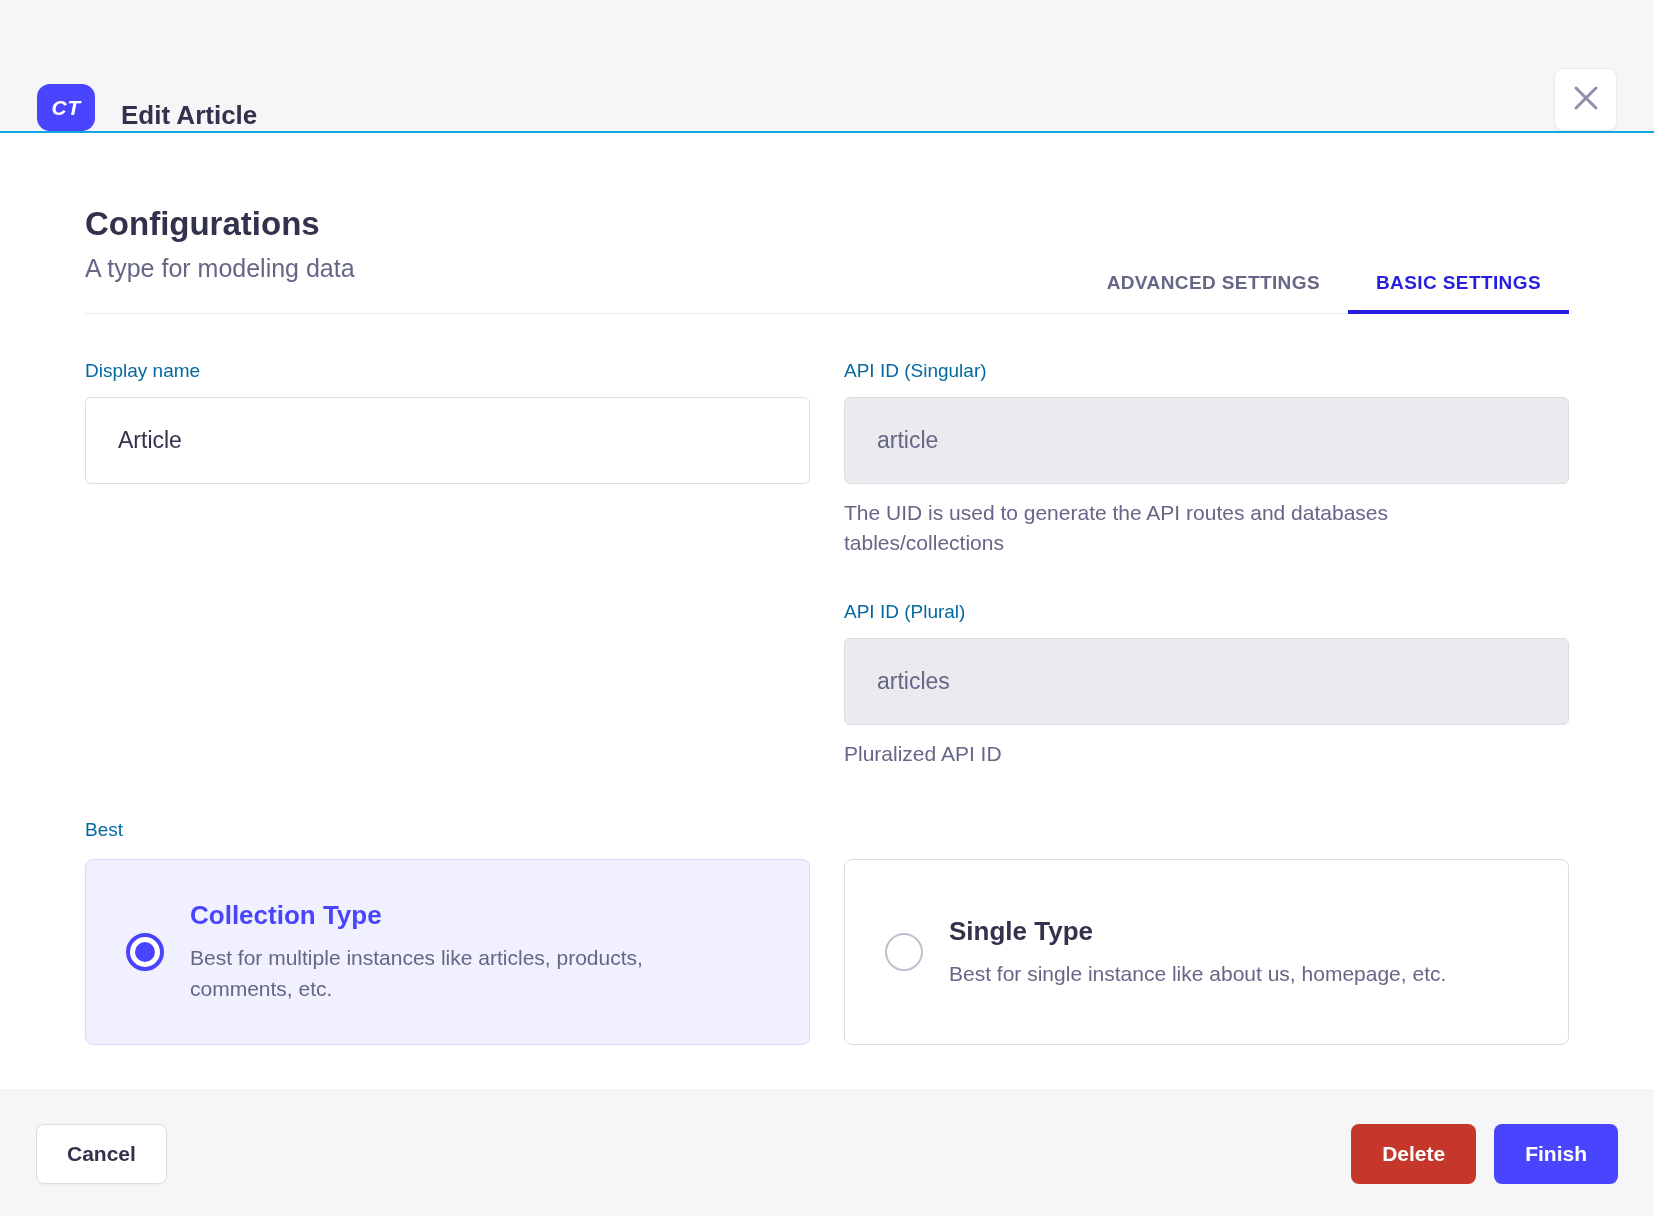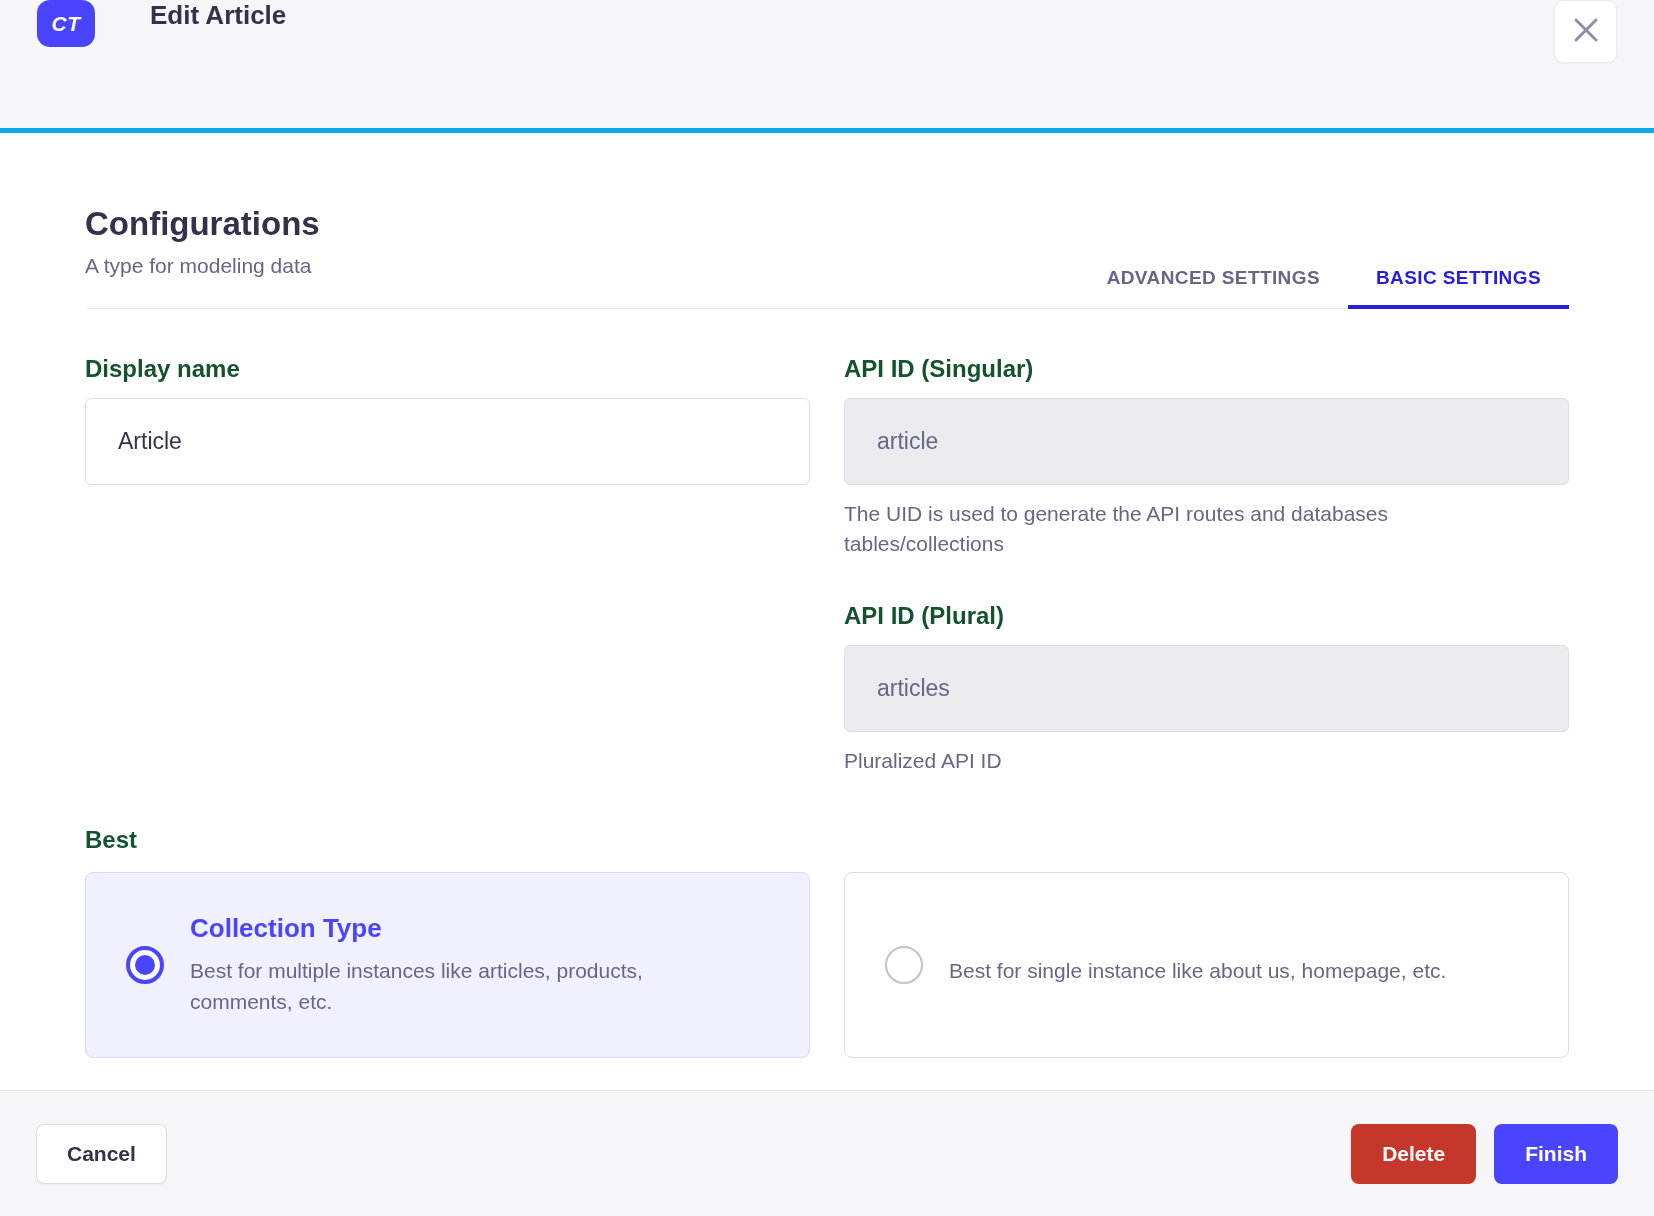--- a/index.html
+++ b/index.html
@@ -11,25 +11,24 @@
     display: flex;
     flex-direction: column;
     overflow: hidden;
   }
 
   
   .modal-header {
     height: 133px;
     flex: 0 0 133px;
     background: #f6f6f9;
-    border-bottom: 5px solid #0ea5e9;
-    display: flex;
-    align-items: flex-start;
+    border-bottom: 2px solid #0ea5e9;
+    display: flex;
+    align-items: flex-end;
     padding: 0 37px;
-    gap: 29px;
   }
   .ct-badge {
     width: 58px; height: 47px;
     background: #4945ff;
     border-radius: 13px;
     color: #ffffff;
     font-weight: bold;
     font-style: italic;
     font-size: 21px;
     display: flex; align-items: center; justify-content: center;
@@ -58,21 +57,21 @@
     background: #ffffff;
     padding: 72px 85px 0 85px;
   }
   .head-row {
     display: flex;
     align-items: flex-end;
     border-bottom: 1px solid #eaeaef;
   }
   .title-block { padding-bottom: 30px; }
   .page-title { font-size: 33px; font-weight: bold; color: #32324d; }
-  .page-subtitle { margin-top: 11px; font-size: 21px; color: #666687; }
+  .page-subtitle { margin-top: 11px; font-size: 25px; color: #666687; }
   .tabs { display: flex; margin-left: auto; }
   .tab {
     font-size: 19px;
     font-weight: bold;
     letter-spacing: 0.4px;
     padding: 16px 28px;
     color: #666687;
     cursor: pointer;
     margin-bottom: -1px;
     border-bottom: 4px solid transparent;
@@ -80,23 +79,23 @@
   .tab.active { color: #271fe0; border-bottom-color: #271fe0; }
 
   .form-grid {
     margin-top: 46px;
     display: grid;
     grid-template-columns: 1fr 1fr;
     column-gap: 34px;
   }
   .field-label {
     display: block;
-    font-size: 24px;
-    font-weight: bold;
-    color: #14532d;
+    font-size: 19px;
+    font-weight: normal;
+    color: #0369a1;
     margin-bottom: 15px;
   }
   .text-input {
     width: 100%;
     height: 87px;
     border: 1px solid #dcdce4;
     border-radius: 6px;
     background: #ffffff;
     font-family: "Liberation Sans", sans-serif;
     font-size: 23px;
@@ -260,20 +259,21 @@
         <div class="radio checked"></div>
         <div class="card-text">
           <div class="card-title">Collection Type</div>
           <div class="card-desc">Best for multiple instances like articles, products, comments, etc.</div>
         </div>
       </div>
 
       <div class="type-card">
         <div class="radio"></div>
         <div class="card-text">
+          <div class="card-title">Single Type</div>
           <div class="card-desc">Best for single instance like about us, homepage, etc.</div>
         </div>
       </div>
 
     </div>
   </div>
 </div>
 
 <div class="modal-footer">
   <button class="btn btn-cancel">Cancel</button>

